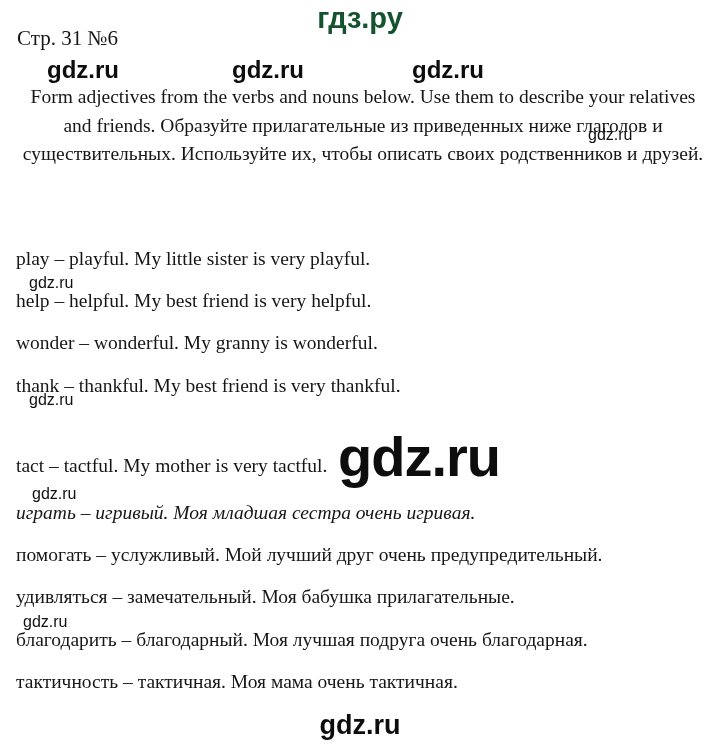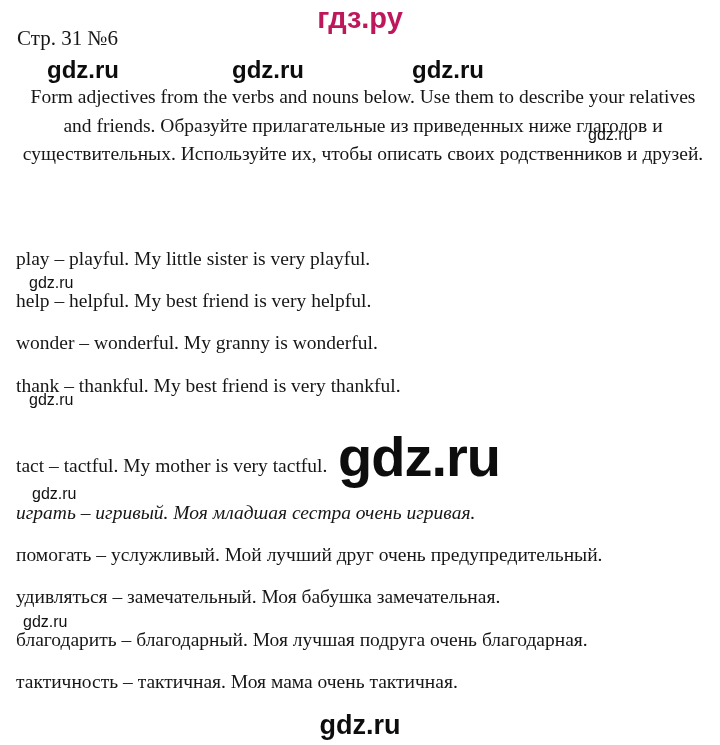--- a/index.html
+++ b/index.html
@@ -14,21 +14,21 @@
     font-family: "Liberation Serif", serif;
   }
   .abs { position: absolute; white-space: nowrap; }
 
   .logo-top {
     top: 2px; left: 0; width: 100%;
     text-align: center;
     font-family: "Liberation Sans", sans-serif;
     font-weight: bold;
     font-size: 29px;
-    color: #be185d;
+    color: #14532d;
   }
   .heading {
     top: 26px; left: 17px;
     font-family: "Liberation Serif", serif;
     font-weight: normal;
     font-size: 21px;
   }
   .wm-bold {
     font-family: "Liberation Sans", sans-serif;
     font-weight: bold;
@@ -116,20 +116,20 @@
   <div class="abs answer-line en-2">wonder – wonderful. My granny is wonderful.</div>
   <div class="abs answer-line en-3">thank – thankful. My best friend is very thankful.</div>
   <div class="abs wm-small wm-tact">gdz.ru</div>
   <div class="abs answer-line en-4">tact – tactful. My mother is very tactful.</div>
 
   <div class="abs wm-large">gdz.ru</div>
 
   <div class="abs wm-small wm-igrat">gdz.ru</div>
   <div class="abs answer-line ru-0">играть – игривый. Моя младшая сестра очень игривая.</div>
   <div class="abs answer-line ru-1">помогать – услужливый. Мой лучший друг очень предупредительный.</div>
-  <div class="abs answer-line ru-2">удивляться – замечательный. Моя бабушка замечательная.</div>
+  <div class="abs answer-line ru-2">удивляться – замечательный. Моя бабушка прилагательные.</div>
   <div class="abs wm-small wm-blago">gdz.ru</div>
   <div class="abs answer-line ru-3">благодарить – благодарный. Моя лучшая подруга очень благодарная.</div>
   <div class="abs answer-line ru-4">тактичность – тактичная. Моя мама очень тактичная.</div>
 
   <div class="abs logo-bottom">gdz.ru</div>
 
 </div>
 
 </body></html>

